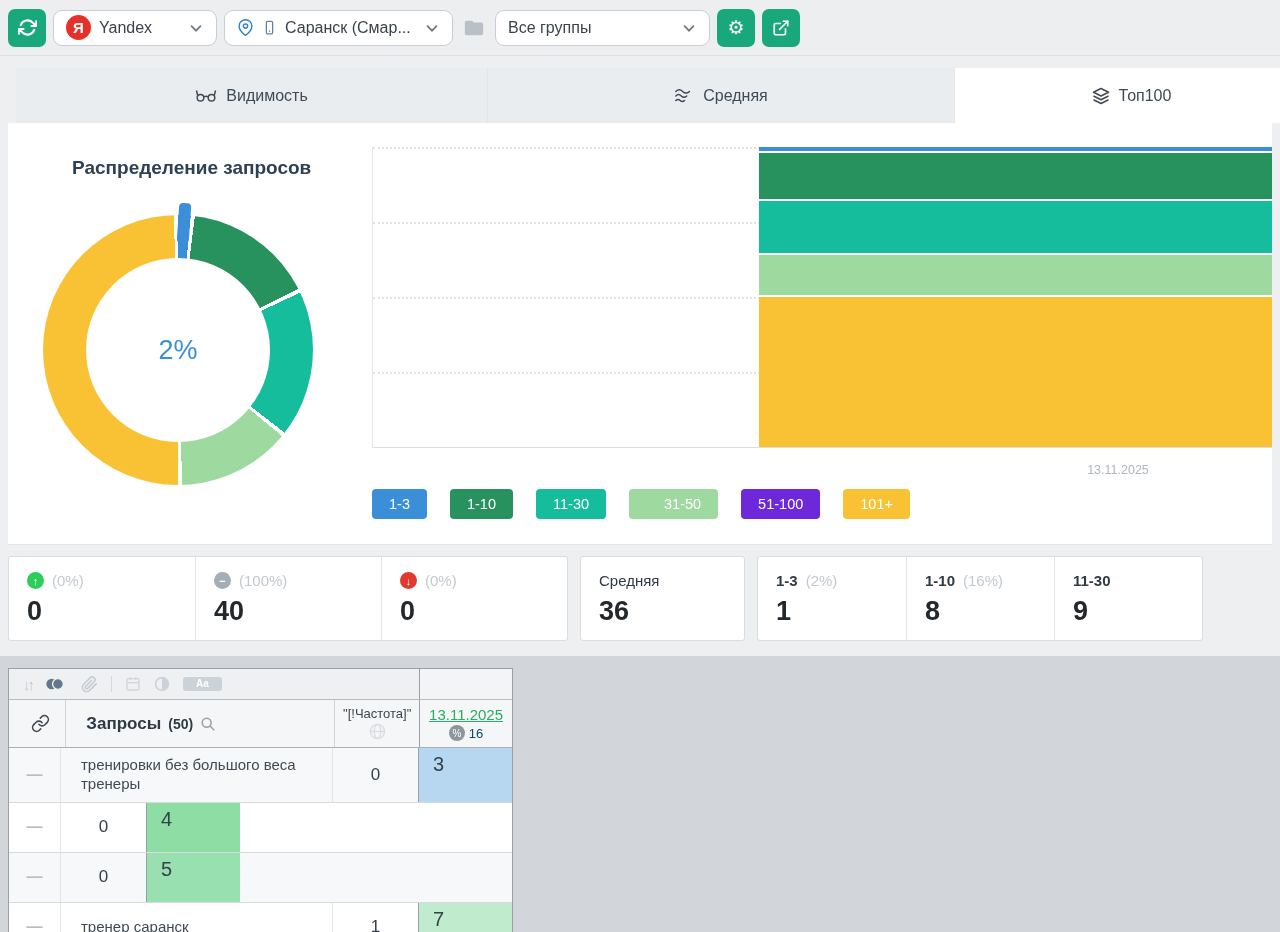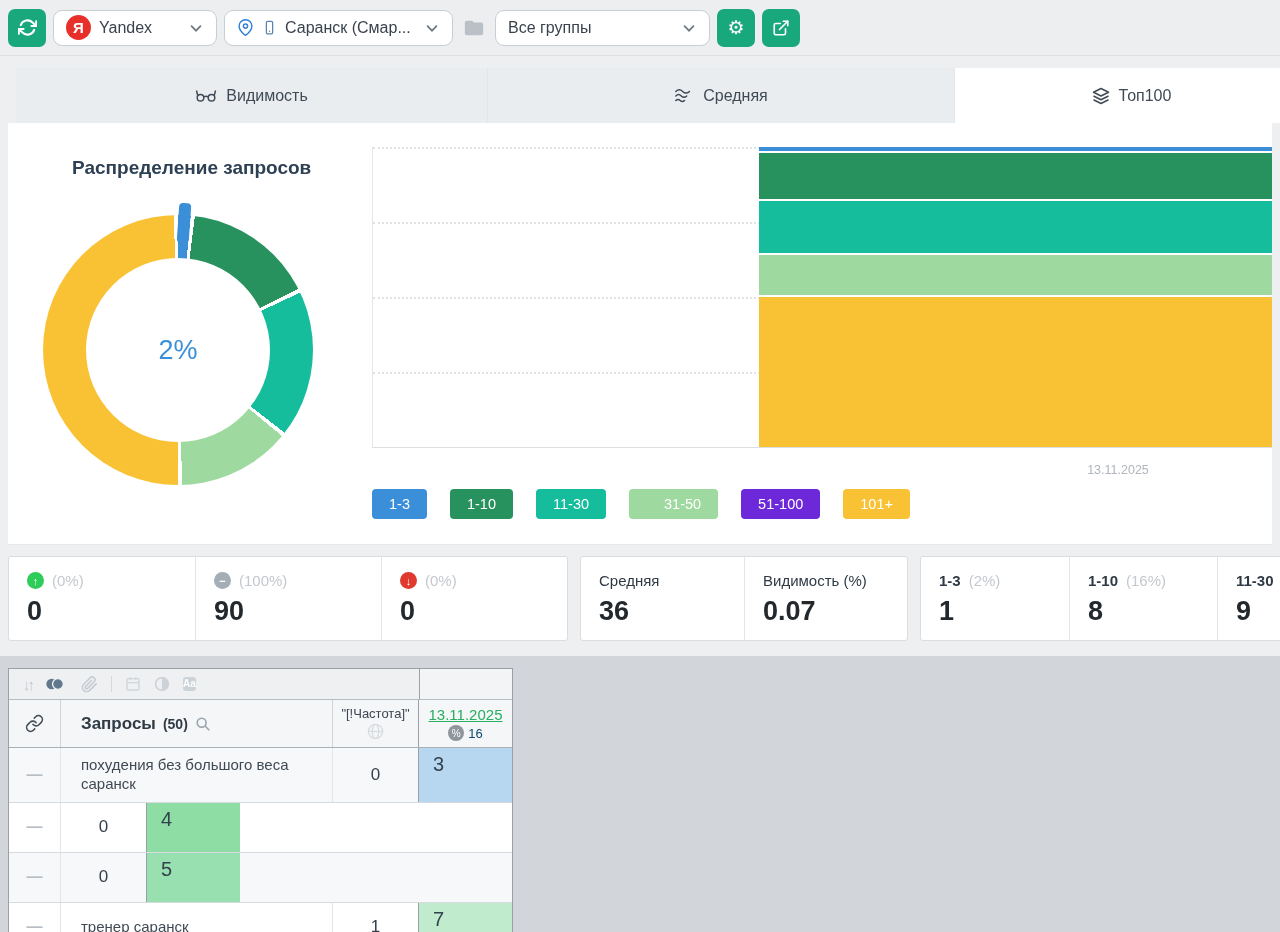--- a/index.html
+++ b/index.html
@@ -57,23 +57,23 @@
   .stat-value{font-size:27px;font-weight:600;color:#23282d;margin-top:7px;}
   .circle-ico{width:17px;height:17px;border-radius:50%;color:#fff;font-size:11px;font-weight:bold;display:flex;align-items:center;justify-content:center;flex:0 0 auto;}
   .ico-up{background:#2ecc59;} .ico-same{background:#a4aeb6;} .ico-down{background:#e03a2f;}
   
   .bottom-band{position:absolute;left:0;top:656px;width:1280px;height:276px;background:#d2d5d9;}
   .qtable{position:absolute;left:8px;top:668px;width:505px;background:#fff;border:1px solid #99a0a8;box-sizing:border-box;}
   .t-toolbar{height:30px;display:flex;background:#eef0f2;border-bottom:1px solid #b6bcc3;}
   .tb-left{width:410px;display:flex;align-items:center;gap:13px;padding-left:14px;box-sizing:border-box;}
   .tb-right{flex:1;border-left:1px solid #99a0a8;background:#f2f4f5;}
   .tb-divider{width:1px;height:16px;background:#d4d9dd;}
-  .aa-badge{background:#ccd3d8;color:#fff;border-radius:3px;font-size:10px;font-weight:bold;padding:2px 0;line-height:1;}
+  .aa-badge{background:#ccd3d8;color:#fff;border-radius:3px;font-size:10px;font-weight:bold;padding:2px 13px;line-height:1;}
   .sort-glyph{color:#c3cad0;font-size:15px;letter-spacing:-3px;}
-  .t-head{display:flex;height:47px;background:#f4f6f7;border-bottom:1px solid #aab0b7;}
+  .t-head{display:flex;height:47px;background:#f4f6f7;border-bottom:1px solid #aab0b7;padding-left:6px;}
   .th{box-sizing:border-box;display:flex;align-items:center;justify-content:center;}
   .th1{width:52px;border-right:1px solid #cfd4d8;}
   .th2{width:272px;border-right:1px solid #cfd4d8;justify-content:flex-start;padding-left:20px;gap:7px;}
   .th3{width:86px;border-right:1px solid #99a0a8;flex-direction:column;gap:1px;}
   .th4{width:93px;flex-direction:column;gap:2px;}
   .q-label{font-size:17px;font-weight:bold;color:#2f3a45;}
   .q-count{font-size:14px;font-weight:bold;color:#2f3a45;}
   .freq-label{font-size:13px;color:#3d4650;}
   .date-link{font-size:15px;color:#27ae60;text-decoration:underline;cursor:pointer;}
   .date-sub{display:flex;align-items:center;gap:4px;}
@@ -238,43 +238,37 @@
         <span class="circle-ico ico-up">↑</span>
         <span class="stat-pct">(0%)</span>
       </div>
       <div class="stat-value">0</div>
     </div>
     <div class="stat-cell cellA">
       <div class="stat-top">
         <span class="circle-ico ico-same">−</span>
         <span class="stat-pct">(100%)</span>
       </div>
-      <div class="stat-value">90</div>
+      <div class="stat-value">40</div>
     </div>
     <div class="stat-cell cellA">
       <div class="stat-top">
         <span class="circle-ico ico-down">↓</span>
         <span class="stat-pct">(0%)</span>
       </div>
       <div class="stat-value">0</div>
     </div>
   </div>
 
   <div class="stat-card">
     <div class="stat-cell cellB">
       <div class="stat-top">
           <span class="stat-label">Средняя</span>
         </div>
       <div class="stat-value">36</div>
-    </div>
-    <div class="stat-cell cellB">
-      <div class="stat-top">
-          <span class="stat-label">Видимость (%)</span>
-        </div>
-      <div class="stat-value">0.07</div>
     </div>
   </div>
 
   <div class="stat-card">
     <div class="stat-cell cellC">
       <div class="stat-top">
         <span class="stat-label bold">1-3</span>
         <span class="stat-pct">(2%)</span>
       </div>
       <div class="stat-value">1</div>
@@ -367,21 +361,21 @@
       <span class="date-sub">
         <span class="pct-badge">%</span>
         <span class="date-sub-val">16</span>
       </span>
     </div>
   </div>
 
   <div>
       <div class="t-row">
         <div class="c1">—</div>
-        <div class="c2">похудения без большого веса саранск</div>
+        <div class="c2">тренировки без большого веса тренеры</div>
         <div class="c3">0</div>
         <div class="c4" style="background: rgb(183, 215, 241);">3</div>
       </div>
       <div class="t-row">
         <div class="c1">—</div>
         <div class="c3">0</div>
         <div class="c4" style="background: rgb(142, 221, 165);">4</div>
       </div>
       <div class="t-row">
         <div class="c1">—</div>

